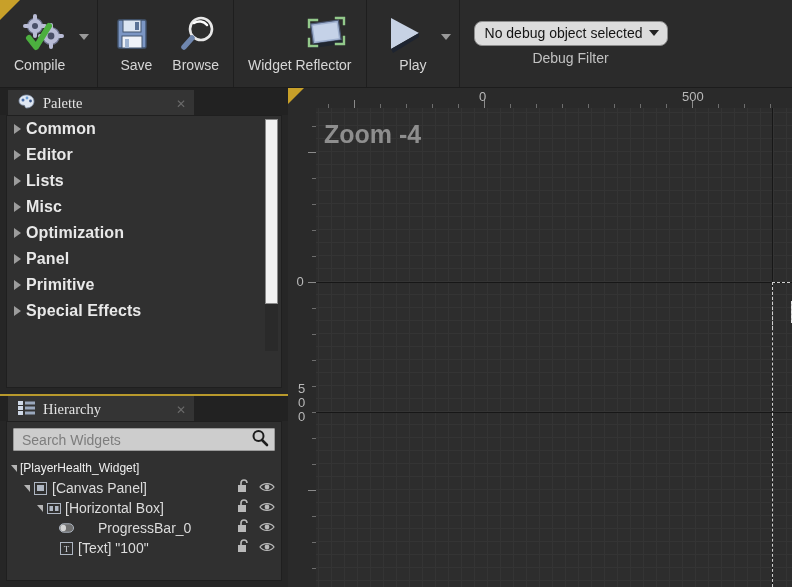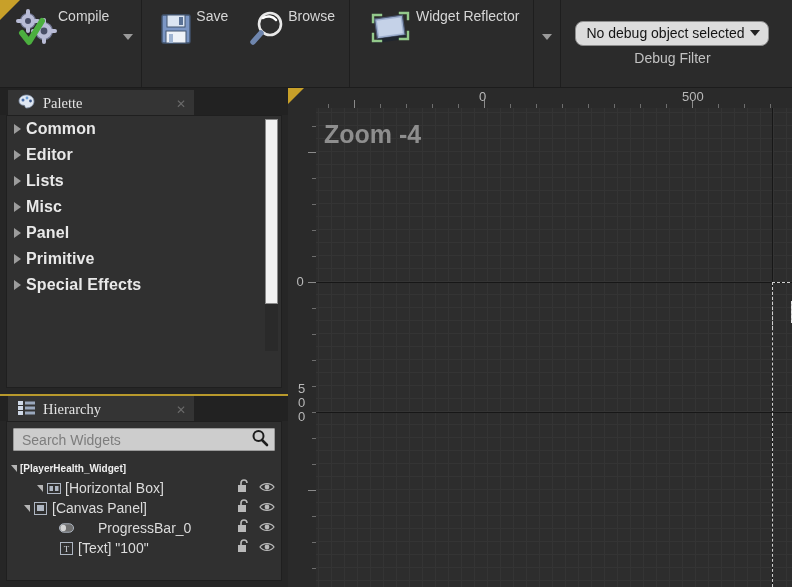--- a/index.html
+++ b/index.html
@@ -24,22 +24,22 @@
     border-right: 20px solid transparent;
     z-index: 5;
   }
   .tb-group {
     height: 87px; display: flex; align-items: center;
     border-right: 1px solid #1e1e1e;
     padding: 0 4px;
   }
   .tb-btn {
     height: 80px; min-width: 56px;
-    display: flex; flex-direction: row;
-    align-items: flex-start; justify-content: center;
+    display: flex; flex-direction: column;
+    align-items: flex-end; justify-content: center;
     padding: 4px 10px 6px; gap: 0;
     cursor: pointer;
   }
   .tb-label {
     color: #d6d6d6; font-size: 14px; line-height: 16px;
     white-space: nowrap;
   }
   .tb-icon { height: 44px; display: flex; align-items: center; justify-content: center; }
   .tb-arrow {
     width: 18px; height: 80px; display: flex;
@@ -148,21 +148,21 @@
     display: flex; align-items: center;
     height: 20px; padding-right: 6px; cursor: pointer;
   }
   .tri-down {
     width: 0; height: 0;
     border-left: 6px solid transparent;
     border-top: 7px solid #b5b5b5;
     margin-right: 3px;
   }
   .tree-label { color: #dcdcdc; font-size: 14px; white-space: nowrap; }
-  .tree-label.root { color: #efefef; font-weight: bold; font-size: 10px; }
+  .tree-label.root { color: #efefef; font-weight: normal; font-size: 12px; }
   .row-icons { margin-left: auto; display: flex; align-items: center; gap: 8px; }
   .wicon { width: 15px; display: flex; align-items: center; justify-content: center; margin-right: 4px; }
 
   
   .designer {
     position: absolute; left: 288px; top: 88px;
     width: 504px; height: 499px;
     background: #2a2a2a;
     overflow: hidden;
   }
@@ -321,20 +321,29 @@
               <path d="M9 24 L9 31 L17 31"></path>
               <path d="M44 22 L44 29 L36 29"></path>
             </g>
           </svg>
         </div>
         <div class="tb-label">Widget Reflector</div>
       </div>
     </div>
 
     <div class="tb-group">
+      <div class="tb-btn">
+        <div class="tb-icon">
+          <svg width="46" height="44" viewBox="0 0 46 44">
+            <path d="M10 5 L38 20 L10 36 Z" fill="#c7d2e4"></path>
+            <path d="M10 36 L38 20 L38 24 L12 40 Z" fill="#1e2430"></path>
+          </svg>
+        </div>
+        <div class="tb-label">Play</div>
+      </div>
       <div class="tb-arrow">
         <div class="caret-down"></div>
       </div>
     </div>
 
     <div class="debug-group">
       <div class="debug-combo">
         <span>No debug object selected</span>
         <span class="combo-caret"></span>
       </div>
@@ -371,20 +380,24 @@
           <span class="tri-right"></span>
           <span class="cat-label">Editor</span>
         </div>
         <div class="cat-row">
           <span class="tri-right"></span>
           <span class="cat-label">Lists</span>
         </div>
         <div class="cat-row">
           <span class="tri-right"></span>
           <span class="cat-label">Misc</span>
+        </div>
+        <div class="cat-row">
+          <span class="tri-right"></span>
+          <span class="cat-label">Optimization</span>
         </div>
         <div class="cat-row">
           <span class="tri-right"></span>
           <span class="cat-label">Panel</span>
         </div>
         <div class="cat-row">
           <span class="tri-right"></span>
           <span class="cat-label">Primitive</span>
         </div>
         <div class="cat-row">
@@ -424,55 +437,55 @@
         </div>
       </div>
 
       <div class="tree">
 
         <div class="tree-row" style="padding-left:4px;">
           <span class="tri-down"></span>
           <span class="tree-label root">[PlayerHealth_Widget]</span>
         </div>
 
+        <div class="tree-row" style="padding-left:17px;">
+          <span class="tri-down"></span>
+          <span class="wicon">
+            <svg width="13" height="13" viewBox="0 0 13 13">
+              <rect x="0.5" y="0.5" width="12" height="12" fill="none" stroke="#aeb6c2" stroke-width="1"></rect>
+              <rect x="3" y="3" width="7" height="6" fill="#aeb6c2"></rect>
+            </svg>
+          </span>
+          <span class="tree-label">[Canvas Panel]</span>
+          <span class="row-icons">
+            <span>
+              <svg width="14" height="14" viewBox="0 0 14 14">
+                <path d="M4 6 V4 a3 3 0 0 1 6 0" fill="none" stroke="#b9b9b9" stroke-width="1.6"></path>
+                <rect x="1" y="6" width="8" height="7" fill="#b9b9b9"></rect>
+              </svg>
+            </span>
+            <span>
+              <svg width="16" height="12" viewBox="0 0 16 12">
+                <path d="M1 6 C4 1.5 12 1.5 15 6 C12 10.5 4 10.5 1 6 Z" fill="none" stroke="#b9b9b9" stroke-width="1.3"></path>
+                <circle cx="8" cy="6" r="2.4" fill="#b9b9b9"></circle>
+              </svg>
+            </span>
+          </span>
+        </div>
+
         <div class="tree-row" style="padding-left:30px;">
           <span class="tri-down"></span>
           <span class="wicon">
             <svg width="14" height="11" viewBox="0 0 14 11">
               <rect x="0.5" y="0.5" width="13" height="10" fill="none" stroke="#aeb6c2" stroke-width="1"></rect>
               <rect x="2.5" y="3" width="3.5" height="5" fill="#aeb6c2"></rect>
               <rect x="8" y="3" width="3.5" height="5" fill="#aeb6c2"></rect>
             </svg>
           </span>
           <span class="tree-label">[Horizontal Box]</span>
-          <span class="row-icons">
-            <span>
-              <svg width="14" height="14" viewBox="0 0 14 14">
-                <path d="M4 6 V4 a3 3 0 0 1 6 0" fill="none" stroke="#b9b9b9" stroke-width="1.6"></path>
-                <rect x="1" y="6" width="8" height="7" fill="#b9b9b9"></rect>
-              </svg>
-            </span>
-            <span>
-              <svg width="16" height="12" viewBox="0 0 16 12">
-                <path d="M1 6 C4 1.5 12 1.5 15 6 C12 10.5 4 10.5 1 6 Z" fill="none" stroke="#b9b9b9" stroke-width="1.3"></path>
-                <circle cx="8" cy="6" r="2.4" fill="#b9b9b9"></circle>
-              </svg>
-            </span>
-          </span>
-        </div>
-
-        <div class="tree-row" style="padding-left:17px;">
-          <span class="tri-down"></span>
-          <span class="wicon">
-            <svg width="13" height="13" viewBox="0 0 13 13">
-              <rect x="0.5" y="0.5" width="12" height="12" fill="none" stroke="#aeb6c2" stroke-width="1"></rect>
-              <rect x="3" y="3" width="7" height="6" fill="#aeb6c2"></rect>
-            </svg>
-          </span>
-          <span class="tree-label">[Canvas Panel]</span>
           <span class="row-icons">
             <span>
               <svg width="14" height="14" viewBox="0 0 14 14">
                 <path d="M4 6 V4 a3 3 0 0 1 6 0" fill="none" stroke="#b9b9b9" stroke-width="1.6"></path>
                 <rect x="1" y="6" width="8" height="7" fill="#b9b9b9"></rect>
               </svg>
             </span>
             <span>
               <svg width="16" height="12" viewBox="0 0 16 12">
                 <path d="M1 6 C4 1.5 12 1.5 15 6 C12 10.5 4 10.5 1 6 Z" fill="none" stroke="#b9b9b9" stroke-width="1.3"></path>

